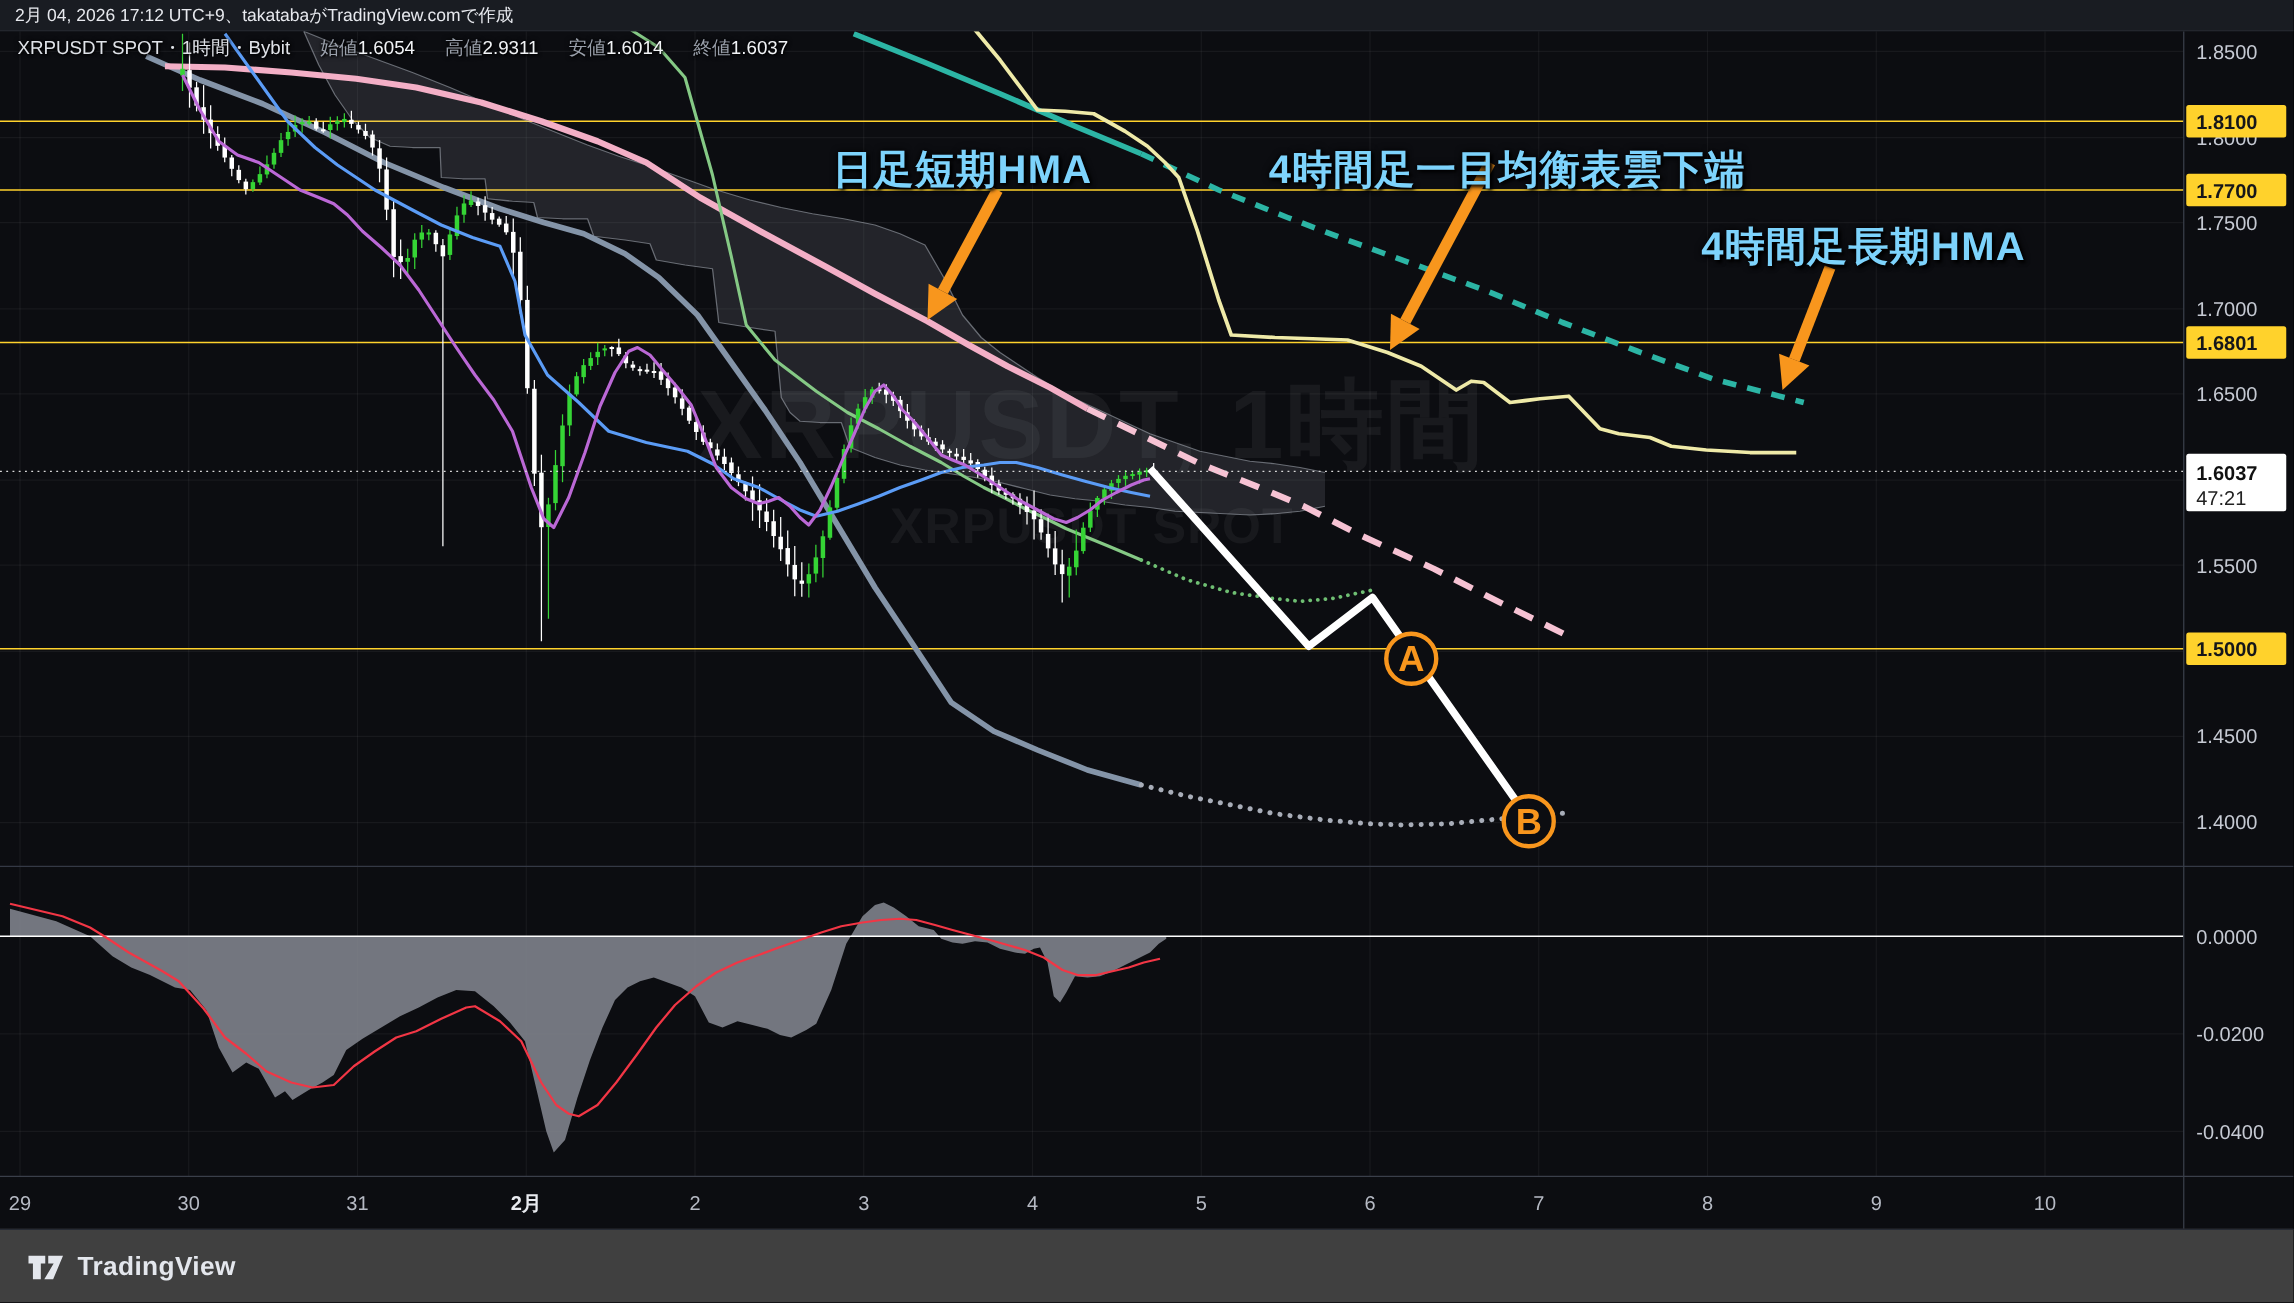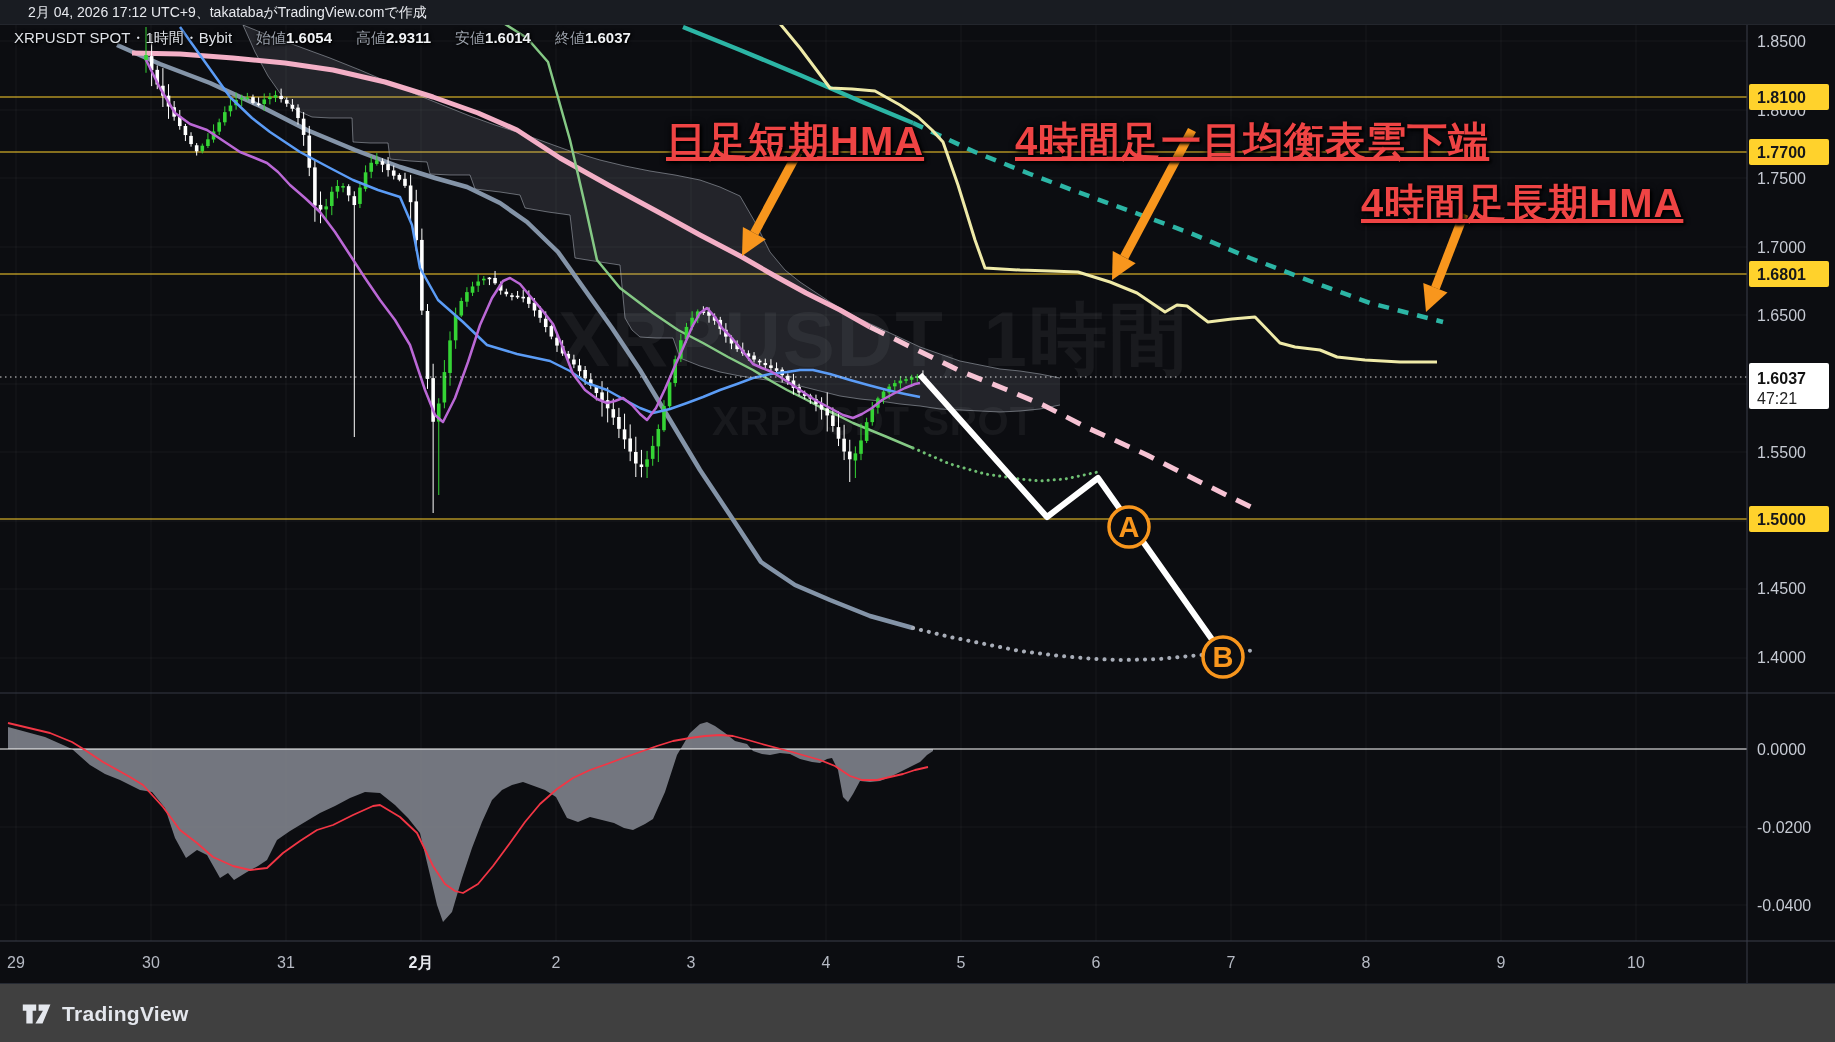--- a/index.html
+++ b/index.html
@@ -1,27 +1,27 @@
 <!DOCTYPE html>
 <html><head>
 <meta charset="utf-8">
 <style>
   html,body{margin:0;padding:0;background:#000;}
   #stage{position:relative;width:1835px;height:1042px;background:#0c0d11;overflow:hidden;
          font-family:"Liberation Sans",sans-serif;}
   #topbar{position:absolute;left:0;top:0;width:1835px;height:25px;background:#191c22;
-          color:#e7e9ee;font-size:14px;line-height:25px;padding-left:28px;box-sizing:border-box;
+          color:#e7e9ee;font-size:14px;line-height:25px;padding-left:12px;box-sizing:border-box;
           border-bottom:1px solid #23262d;z-index:30;}
   #legend{position:absolute;left:14px;top:29px;z-index:25;font-size:15px;color:#cfd3db;
           text-shadow:0 0 4px #000,1px 1px 2px #000;white-space:nowrap;}
   #legend .sym{color:#dfe2e8;}
   #legend .k{color:#9aa0ab;margin-left:24px;}
-  #legend .v{color:#f1f3f6;font-weight:bold;}
-  .anno{position:absolute;z-index:24;color:#ef4444;font-weight:bold;font-size:40px;
-        text-shadow:0 0 6px #000,2px 2px 3px #000;white-space:nowrap;letter-spacing:1px;text-decoration:underline;}
+  #legend .v{color:#f1f3f6;font-weight:normal;}
+  .anno{position:absolute;z-index:24;color:#7dd3fc;font-weight:bold;font-size:32px;
+        text-shadow:0 0 6px #000,2px 2px 3px #000;white-space:nowrap;letter-spacing:1px;}
   #anno1{left:666px;top:114px;}
   #anno2{left:1015px;top:114px;}
   #anno3{left:1361px;top:176px;}
   #wm{position:absolute;left:0;top:0;width:1747px;text-align:center;z-index:2;pointer-events:none;}
   #wm .w1{margin-top:288px;font-size:78px;font-weight:bold;color:rgba(255,255,255,0.055);letter-spacing:2px;}
   #wm .w2{margin-top:6px;font-size:40px;font-weight:bold;color:rgba(255,255,255,0.05);letter-spacing:1px;}
   #chartsvg{position:absolute;left:0;top:0;z-index:10;}
   #footer{position:absolute;left:0;top:983px;width:1835px;height:59px;background:#404040;
           border-top:1px solid #262a33;z-index:30;display:flex;align-items:center;}
   #brand{display:flex;align-items:center;margin-left:22px;}

